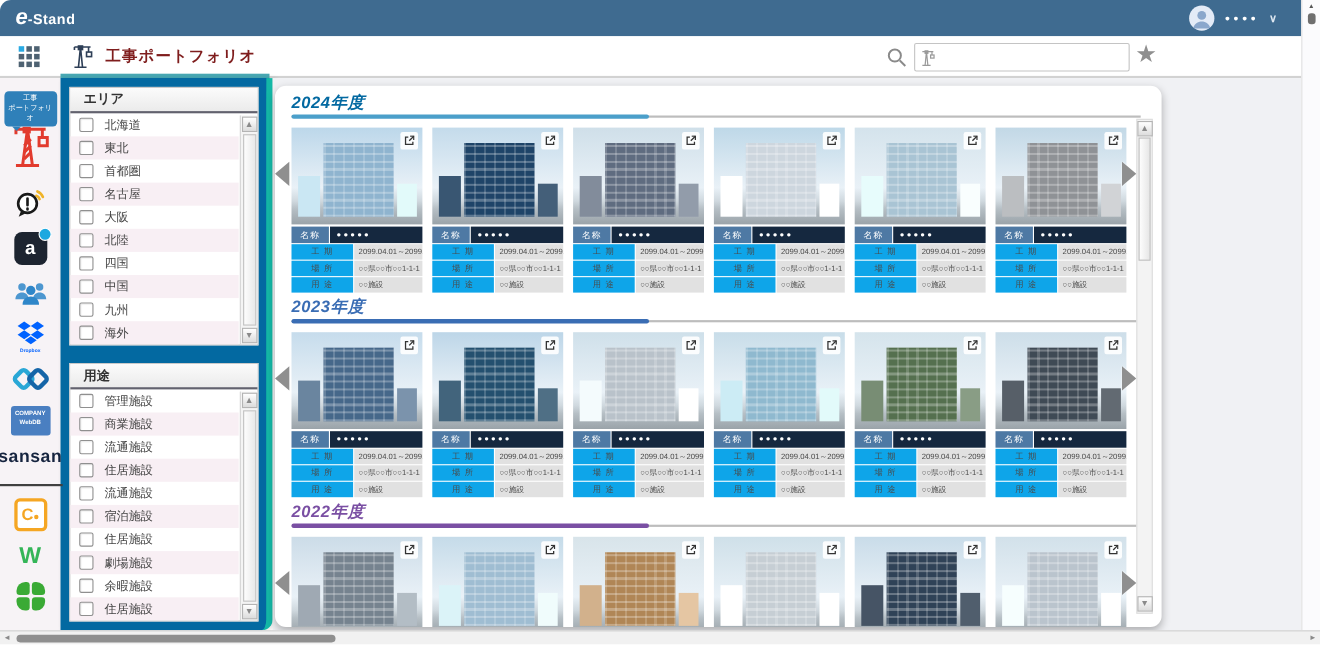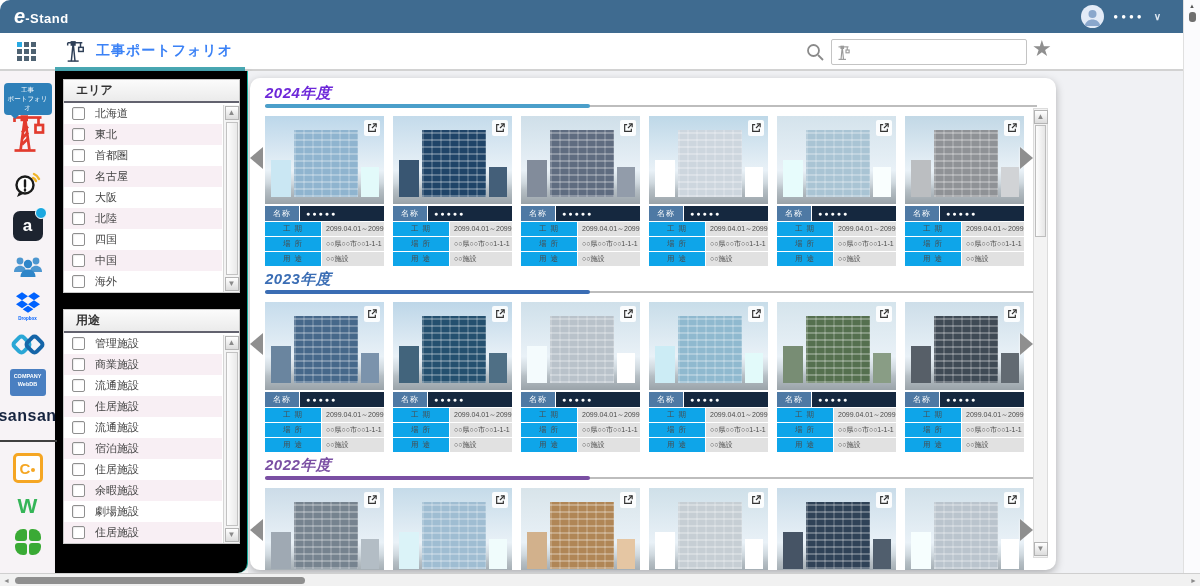--- a/index.html
+++ b/index.html
@@ -16,31 +16,31 @@
   .avatar{width:23px;height:23px;border-radius:50%;background:#e3ebf7;display:flex;align-items:center;justify-content:center;overflow:hidden;}
   .user-dots{color:#fff;font-size:8px;letter-spacing:3px;}
   .user-chevron{color:#dce6f0;font-size:10px;font-weight:bold;}
 
   
   .headerbar{position:absolute;left:0;top:33px;width:1183px;height:38px;background:#fff;border-bottom:2px solid #d2d2d2;}
   .grid-icon{position:absolute;left:17px;top:9px;width:20px;height:20px;display:grid;grid-template-columns:repeat(3,5px);grid-template-rows:repeat(3,5px);gap:2px;}
   .grid-icon i{background:#4e6272;}
   .grid-icon i:first-child{background:#29aae3;}
   .title-wrap{position:absolute;left:64px;top:6px;display:flex;align-items:center;gap:10px;}
-  .page-title{font-size:14px;font-weight:bold;color:#3b82f6;letter-spacing:1px;}
+  .page-title{font-size:14px;font-weight:bold;color:#7f1d1d;letter-spacing:1px;}
   .teal-underline{position:absolute;left:55px;bottom:-2px;width:190px;height:4px;background:#49a9b4;}
   .searchbox{position:absolute;left:805px;top:6px;display:flex;align-items:center;gap:6px;}
   .search-field{width:196px;height:26px;border:1px solid #c4c4c4;border-radius:2px;background:#fff;display:flex;align-items:center;padding-left:4px;gap:4px;}
   .search-field input{border:none;outline:none;flex:1;font-size:11px;height:20px;background:transparent;}
   .star{position:absolute;left:1032px;top:3px;font-size:22px;color:#8f8f8f;}
 
   
   .main{position:absolute;left:0;top:71px;width:1183px;height:502px;display:flex;}
   .iconrail{width:55px;background:#f7f3f6;display:flex;flex-direction:column;align-items:center;padding-top:6px;gap:11px;flex-shrink:0;}
-  .filtercol{width:193px;background:#000000;border-right:1px solid #14b8a6;box-shadow:2px 0 5px rgba(0,0,0,.10);border-bottom-right-radius:10px;flex-shrink:0;padding-top:0;}
+  .filtercol{width:193px;background:#0369a1;border-right:6px solid #14b8a6;box-shadow:2px 0 5px rgba(0,0,0,.10);border-bottom-right-radius:10px;flex-shrink:0;padding-top:0;}
   .contentwrap{flex:1;background:#f0f1f4;position:relative;}
 
   
   .app{width:46px;display:flex;align-items:center;justify-content:center;position:relative;}
   .app-crane{height:80px;width:50px;}
   .crane-red{position:absolute;bottom:0;left:7px;}
   .tooltip{position:absolute;top:6px;left:1px;width:48px;background:#2f80b9;color:#fff;font-size:6.5px;line-height:1.35;text-align:center;padding:3px 1px;border-radius:4px;z-index:2;}
   .tooltip:after{content:"";position:absolute;left:7px;bottom:-4px;border:4px solid transparent;border-top-color:#2f80b9;border-bottom:none;}
   .sq-a{width:30px;height:30px;background:#1d2430;border-radius:7px;color:#fff;font-size:17px;font-weight:bold;display:flex;align-items:center;justify-content:center;position:relative;}
   .sq-a .badge{position:absolute;right:-4px;top:-4px;width:12px;height:12px;border-radius:50%;background:#1ba8e0;border:1px solid #fff;}
@@ -306,20 +306,24 @@
             <div class="frow">
               <span class="cb"></span>
               <span class="flabel">四国</span>
             </div>
 
             <div class="frow">
               <span class="cb"></span>
               <span class="flabel">中国</span>
             </div>
 
+            <div class="frow">
+              <span class="cb"></span>
+              <span class="flabel">九州</span>
+            </div>
 
             <div class="frow">
               <span class="cb"></span>
               <span class="flabel">海外</span>
             </div>
           </div>
         <div class="fscroll">
           <div class="sbtn" title="エリア">▲</div>
           <div class="fthumb"></div>
           <div class="sbtn">▼</div>
@@ -360,47 +364,47 @@
               <span class="flabel">宿泊施設</span>
             </div>
 
             <div class="frow">
               <span class="cb"></span>
               <span class="flabel">住居施設</span>
             </div>
 
             <div class="frow">
               <span class="cb"></span>
+              <span class="flabel">劇場施設</span>
+            </div>
+
+            <div class="frow">
+              <span class="cb"></span>
               <span class="flabel">余暇施設</span>
-            </div>
-
-            <div class="frow">
-              <span class="cb"></span>
-              <span class="flabel">劇場施設</span>
             </div>
 
             <div class="frow">
               <span class="cb"></span>
               <span class="flabel">住居施設</span>
             </div>
           </div>
         <div class="fscroll">
           <div class="sbtn" title="用途">▲</div>
           <div class="fthumb"></div>
           <div class="sbtn">▼</div>
         </div>
       </div>
     </div>
 
   <div class="contentwrap">
     <div class="panel">
       <div>
 
           <div class="section">
-            <div class="year" style="color: #6d28d9;">2024年度</div>
+            <div class="year" style="color: #0369a1;">2024年度</div>
             <div class="year-line">
               <div class="track"></div>
               <div class="accent" style="background-color: rgb(75, 159, 202);"></div>
             </div>
             <div class="cards">
 
               <div class="arr arr-left"></div>
               <div class="arr arr-right"></div>
 
                 <div class="card">

